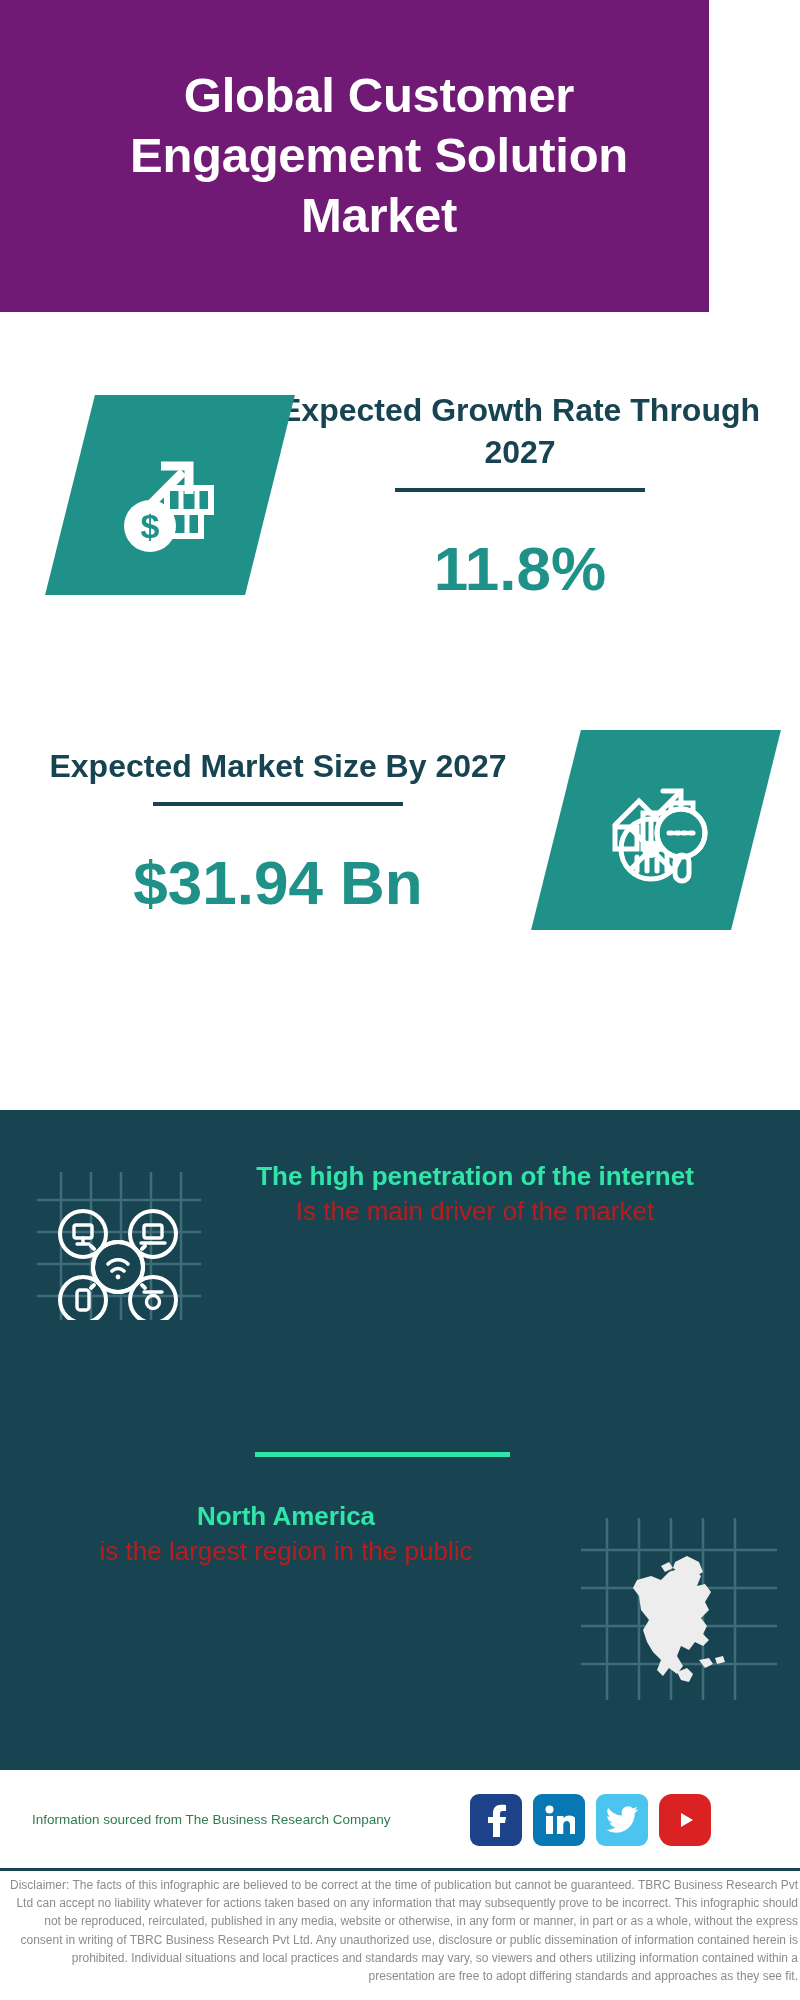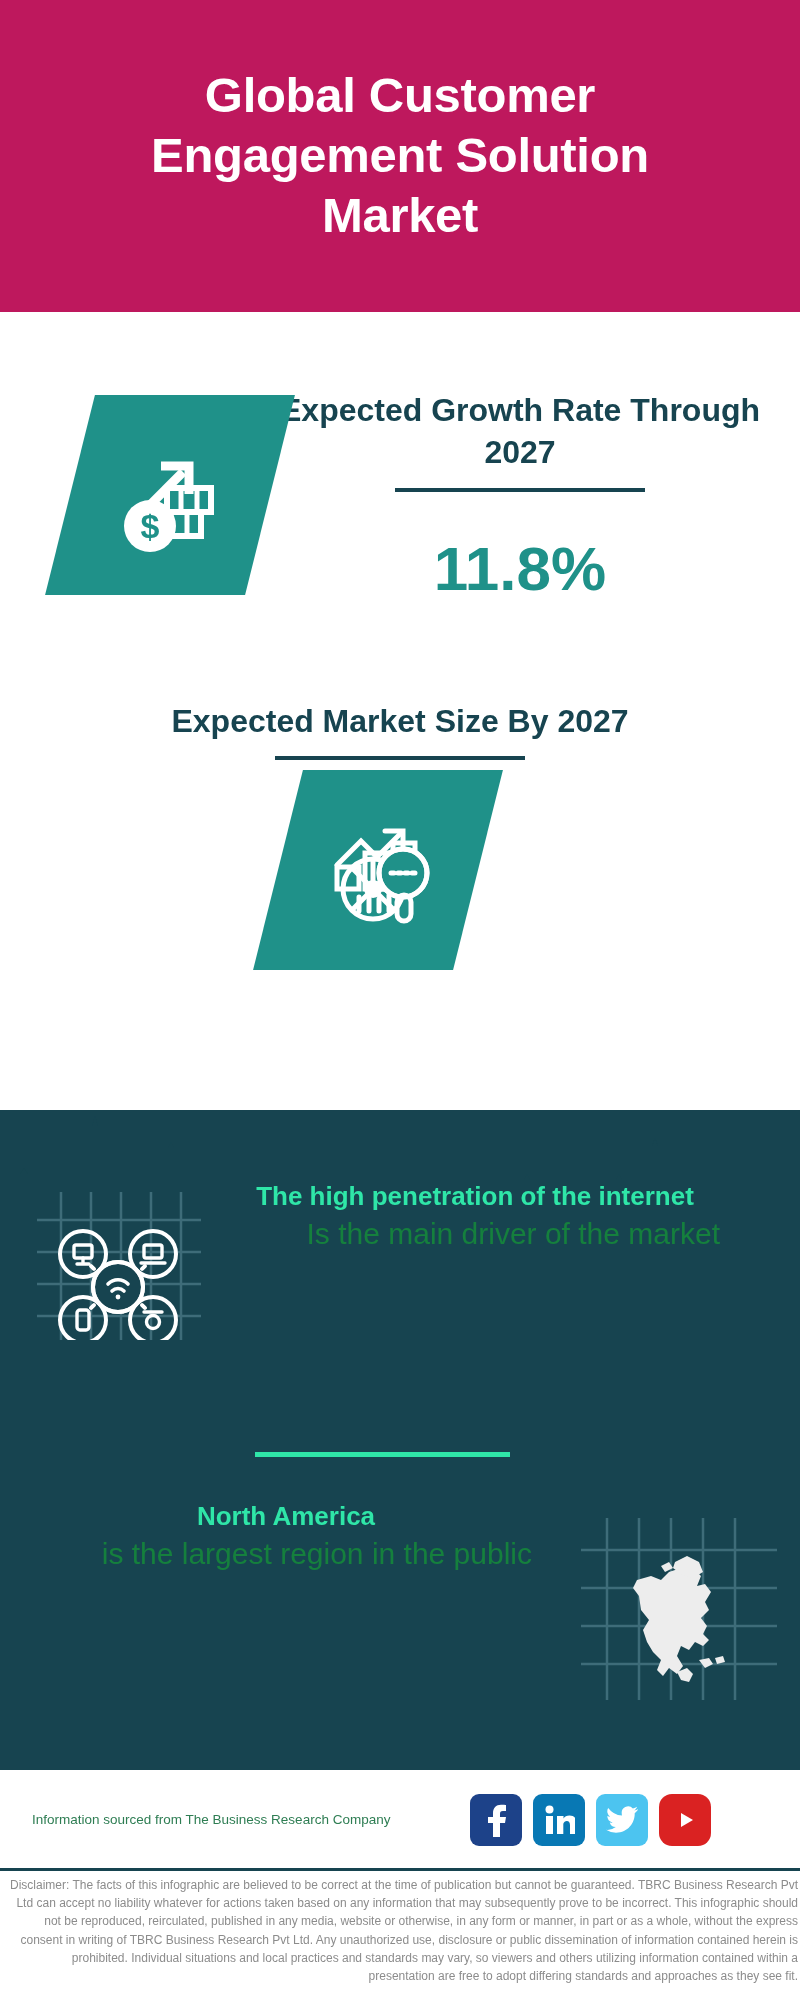--- a/index.html
+++ b/index.html
@@ -6,23 +6,23 @@
   html,body { width:800px; height:2000px; }
   body {
     font-family:"Liberation Sans", sans-serif;
     background:#ffffff;
     position:relative;
     overflow:hidden;
   }
 
   
   .header{
-    position:absolute; left:0; top:0; width:800px; height:312px;
-    background:#be185d;
-    display:flex; align-items:center; justify-content:center;
+    position:absolute; left:0; top:0; width:709px; height:312px;
+    background:#701a75;
+    display:flex; align-items:center; justify-content:flex-end;
   }
   .header-title{
     color:#ffffff;
     font-size:49px;
     font-weight:bold;
     line-height:1.22;
     text-align:center;
     letter-spacing:-0.3px;
     width:660px;
   }
@@ -55,49 +55,49 @@
     width:250px; height:4px; background:#174450;
     margin:14px auto 10px auto;
   }
   .stat-value{
     color:#1F9189; font-size:62px; font-weight:bold; line-height:1.05;margin-top:44px;
   }
 
   
   .row-size{
     position:absolute; left:0; top:700px; width:800px; height:260px;
-    display:flex; align-items:center;flex-direction:column;
+    display:flex; align-items:center;
   }
   .row-size .stat-block{ order:1; }
   .row-size .para-tile{ order:2; margin-right:44px; }
 
   
   .dark-zone{
     position:absolute; left:0; top:1110px; width:800px; height:660px;
     background:#174450;
   }
   .skyline{
     position:absolute; left:0; top:1096px; width:800px; height:130px;
     display:block;
   }
 
   
   .row-driver{
     position:absolute; left:0; top:1160px; width:800px;
-    display:flex; align-items:flex-start;margin-top:20px;
+    display:flex; align-items:flex-start;
   }
   .icon-cell{ width:230px; display:flex; justify-content:center; padding-top:10px; }
   .text-cell{ width:510px; padding-right:20px; }
 
   .hl-green{
     color:#2FE6A8; font-size:26px; font-weight:bold; line-height:1.30;
     text-align:center;
   }
   .sub-white{
-    color:#15803d; font-size:30px; line-height:1.36; text-align:right;
+    color:#b91c1c; font-size:26px; line-height:1.36; text-align:center;
   }
 
   .green-divider{
     position:absolute; left:255px; top:1452px;
     width:255px; height:5px; background:#2FE6A8;
   }
 
   
   .row-region{
     position:absolute; left:0; top:1500px; width:800px;
@@ -173,20 +173,21 @@
   </div>
 
   <div style="width:30px;flex:0 0 auto;"></div>
 </div>
 
 <div class="row-size">
 
   <div class="stat-block">
     <div class="stat-label">Expected Market Size By 2027</div>
     <div class="stat-rule"></div>
+    <div class="stat-value">$31.94 Bn</div>
   </div>
 
   <div class="para-tile">
     <svg width="126" height="126" viewBox="0 0 126 126">
       <g fill="none" stroke="#fff" stroke-width="5" stroke-linecap="round">
 
         <path d="M22 58 L46 34 L62 50 L86 26"></path>
         <path d="M70 24 L88 24 L88 42"></path>
 
         <rect x="22" y="60" width="22" height="22"></rect>

